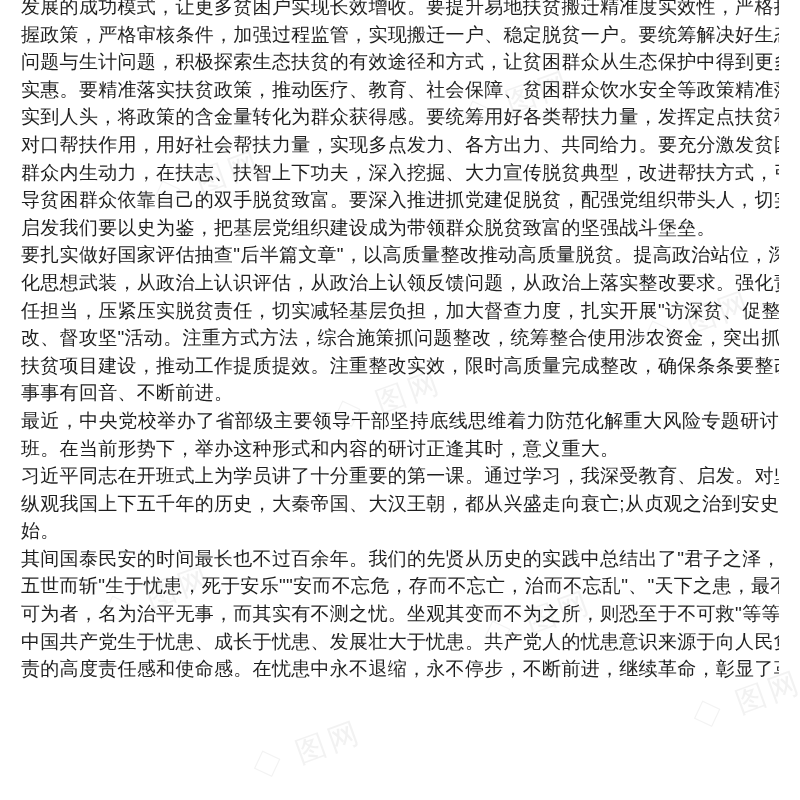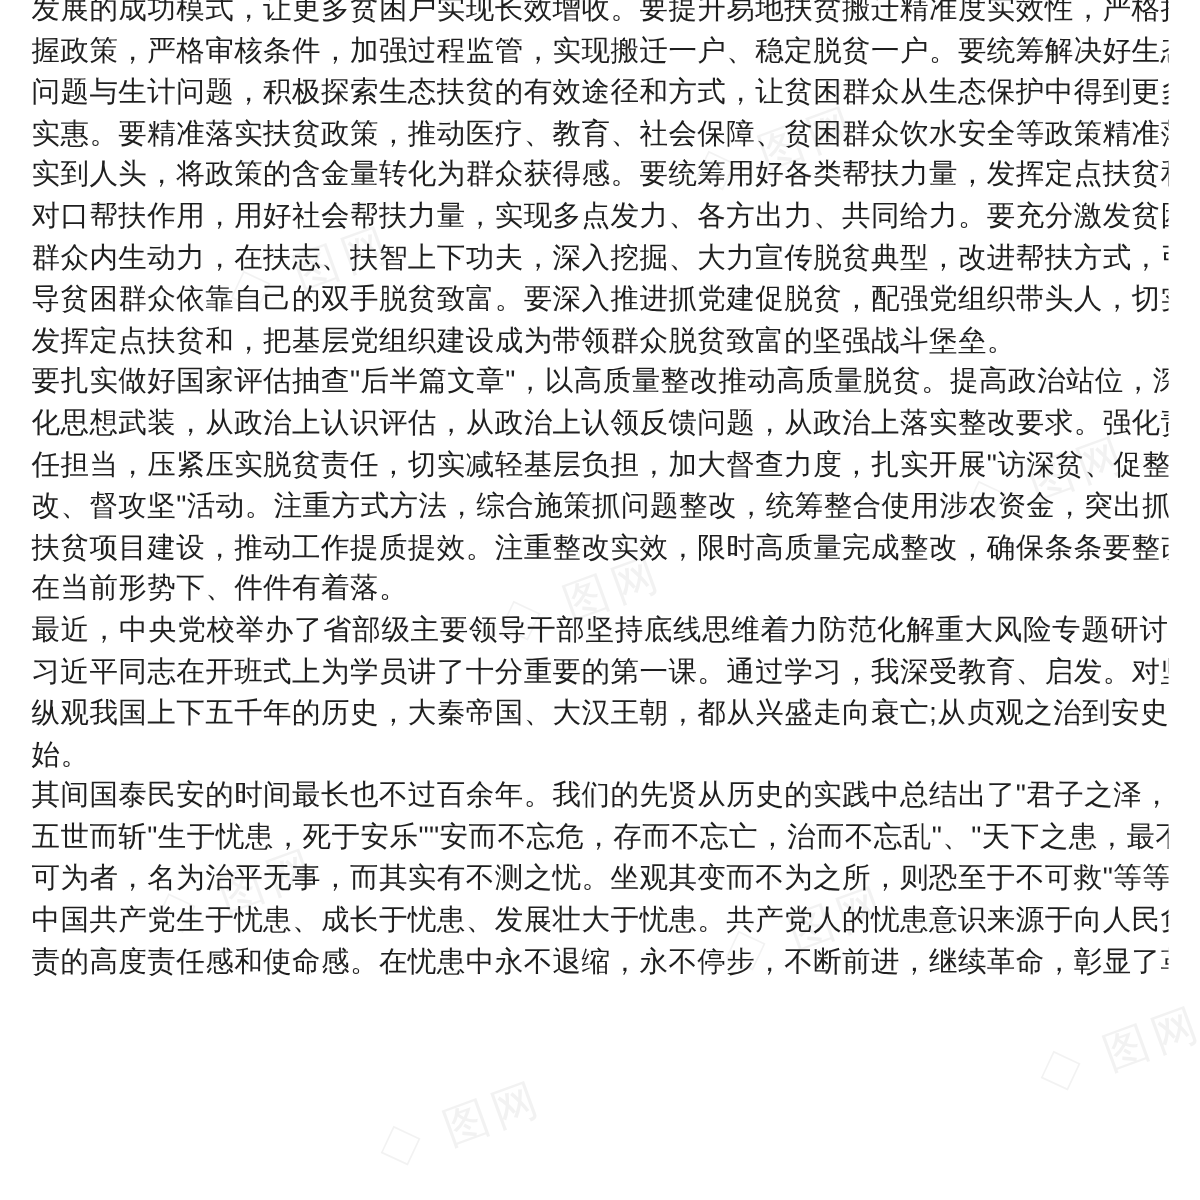--- a/index.html
+++ b/index.html
@@ -68,28 +68,29 @@
     </div>
   <div class="document-text">
       <div class="line">发展的成功模式，让更多贫困户实现长效增收。要提升易地扶贫搬迁精准度实效性，严格把</div>
       <div class="line">握政策，严格审核条件，加强过程监管，实现搬迁一户、稳定脱贫一户。要统筹解决好生态</div>
       <div class="line">问题与生计问题，积极探索生态扶贫的有效途径和方式，让贫困群众从生态保护中得到更多</div>
       <div class="line">实惠。要精准落实扶贫政策，推动医疗、教育、社会保障、贫困群众饮水安全等政策精准落</div>
       <div class="line">实到人头，将政策的含金量转化为群众获得感。要统筹用好各类帮扶力量，发挥定点扶贫和</div>
       <div class="line">对口帮扶作用，用好社会帮扶力量，实现多点发力、各方出力、共同给力。要充分激发贫困</div>
       <div class="line">群众内生动力，在扶志、扶智上下功夫，深入挖掘、大力宣传脱贫典型，改进帮扶方式，引</div>
       <div class="line">导贫困群众依靠自己的双手脱贫致富。要深入推进抓党建促脱贫，配强党组织带头人，切实</div>
-      <div class="line para-end">发挥定点扶贫和，把基层党组织建设成为带领群众脱贫致富的坚强战斗堡垒。</div>
+      <div class="line para-end">启发我们要以史为鉴，把基层党组织建设成为带领群众脱贫致富的坚强战斗堡垒。</div>
       <div class="line">要扎实做好国家评估抽查"后半篇文章"，以高质量整改推动高质量脱贫。提高政治站位，深</div>
       <div class="line">化思想武装，从政治上认识评估，从政治上认领反馈问题，从政治上落实整改要求。强化责</div>
       <div class="line">任担当，压紧压实脱贫责任，切实减轻基层负担，加大督查力度，扎实开展"访深贫、促整</div>
       <div class="line">改、督攻坚"活动。注重方式方法，综合施策抓问题整改，统筹整合使用涉农资金，突出抓好</div>
       <div class="line">扶贫项目建设，推动工作提质提效。注重整改实效，限时高质量完成整改，确保条条要整改、</div>
-      <div class="line para-end">在当前形势下、件件有着落。</div>
+      <div class="line para-end">事事有回音、不断前进。</div>
       <div class="line">最近，中央党校举办了省部级主要领导干部坚持底线思维着力防范化解重大风险专题研讨</div>
+      <div class="line para-end">班。在当前形势下，举办这种形式和内容的研讨正逢其时，意义重大。</div>
       <div class="line">习近平同志在开班式上为学员讲了十分重要的第一课。通过学习，我深受教育、启发。对坚</div>
       <div class="line">纵观我国上下五千年的历史，大秦帝国、大汉王朝，都从兴盛走向衰亡;从贞观之治到安史之</div>
       <div class="line para-end">始。</div>
       <div class="line">其间国泰民安的时间最长也不过百余年。我们的先贤从历史的实践中总结出了"君子之泽，</div>
       <div class="line">五世而斩"生于忧患，死于安乐""安而不忘危，存而不忘亡，治而不忘乱"、"天下之患，最不</div>
       <div class="line">可为者，名为治平无事，而其实有不测之忧。坐观其变而不为之所，则恐至于不可救"等等</div>
       <div class="line">中国共产党生于忧患、成长于忧患、发展壮大于忧患。共产党人的忧患意识来源于向人民负</div>
       <div class="line">责的高度责任感和使命感。在忧患中永不退缩，永不停步，不断前进，继续革命，彰显了革</div>
     </div>
 </div>

